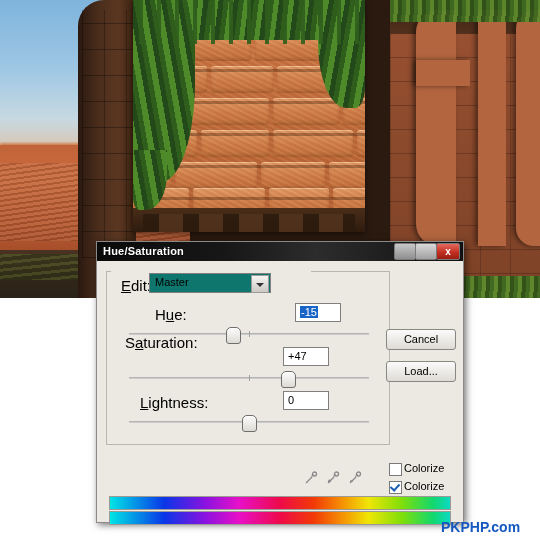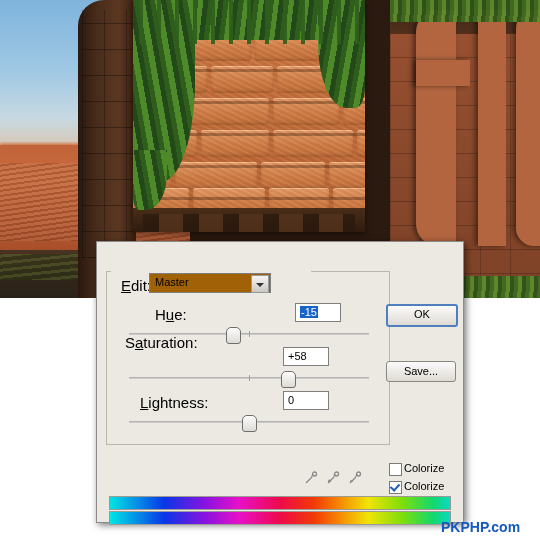--- a/index.html
+++ b/index.html
@@ -102,21 +102,21 @@
 
   #body{position:absolute;left:0;top:19px;width:366px;height:261px;background:#ece9e3;}
 
   .group{position:absolute;left:9px;top:10px;width:282px;height:172px;
     border:1px solid #b9b6b0;border-top-color:#b9b6b0;background:transparent;}
   .group-clip{position:absolute;left:14px;top:3px;width:200px;height:14px;background:#ece9e3;}
 
   .lbl{position:absolute;font-size:15px;color:#000;}
   .u{text-decoration:underline;}
 
-  .combo{position:absolute;background:#a16207;border:1px solid #7f7f7f;height:18px;}
+  .combo{position:absolute;background:#0f766e;border:1px solid #7f7f7f;height:18px;}
   .combo .val{position:absolute;left:5px;top:2px;font-size:11px;}
   .combo .arrow{position:absolute;right:1px;top:1px;width:16px;height:16px;
     background:linear-gradient(#f6f5f3,#ccc9c3);border:1px solid #9a9a9a;}
   .combo .arrow:after{content:"";position:absolute;left:4px;top:7px;
     border-left:4px solid transparent;border-right:4px solid transparent;border-top:4px solid #333;}
 
   .numbox{position:absolute;width:44px;height:17px;background:#fff;border:1px solid #7f7f7f;}
   .numbox span{position:absolute;left:4px;top:2px;font-size:11px;}
   .numbox.sel span{background:#1863c8;color:#fff;padding:0 1px;}
 
@@ -220,20 +220,26 @@
   </div>
   <div class="ivy-top"></div>
   <div class="ivy-left"></div>
   <div class="ivy-left2"></div>
   <div class="ivy-right"></div>
   <div class="ivy-hang"></div>
 </div>
 
 <div id="dialog">
 
+  <div id="titlebar">
+    <span class="ttl">Hue/Saturation</span>
+    <div class="win-btn btn-min"></div>
+    <div class="win-btn btn-max"></div>
+    <div class="win-btn btn-close">x</div>
+  </div>
 
   <div id="body">
 
     <div class="group"></div>
     <div class="group-clip"></div>
 
     <span class="lbl" style="left:24px;top:16px"><span class="u">E</span>dit:</span>
     <div class="combo" style="left:52px;top:12px;width:120px">
       <span class="val">Master</span>
       <span class="arrow"></span>
@@ -244,40 +250,40 @@
       <span>-15</span>
     </div>
     <div class="slider" style="left:32px;top:66px;width:240px">
       <div class="track"></div>
       <div class="tick" style="left:120px"></div>
       <div class="thumb" style="left:97px"></div>
     </div>
 
     <span class="lbl" style="left:28px;top:73px">S<span class="u">a</span>turation:</span>
     <div class="numbox" style="left:186px;top:86px">
-      <span>+58</span>
+      <span>+47</span>
     </div>
     <div class="slider" style="left:32px;top:110px;width:240px">
       <div class="track"></div>
       <div class="tick" style="left:120px"></div>
       <div class="thumb" style="left:152px"></div>
     </div>
 
     <span class="lbl" style="left:43px;top:133px"><span class="u">L</span>ightness:</span>
     <div class="numbox" style="left:186px;top:130px">
       <span>0</span>
     </div>
     <div class="slider" style="left:32px;top:154px;width:240px">
       <div class="track"></div>
       <div class="tick" style="left:120px"></div>
       <div class="thumb" style="left:113px"></div>
     </div>
 
-    <div class="pbtn default" style="left:289px;top:43px">OK</div>
-    <div class="pbtn" style="left:289px;top:100px">Save...</div>
+    <div class="pbtn" style="left:289px;top:68px">Cancel</div>
+    <div class="pbtn" style="left:289px;top:100px">Load...</div>
 
     <div class="dropper" style="left:206px;top:210px">
       <svg width="15" height="15" viewBox="0 0 15 15">
           <g stroke="#8a8a8a" stroke-width="1.3" fill="none">
         <path d="M3 12 L9 6"></path>
             <path d="M8.5 5.5 L10.5 3.5"></path>
             <circle cx="11.5" cy="3" r="2"></circle>
           </g>
         </svg>
     </div>

